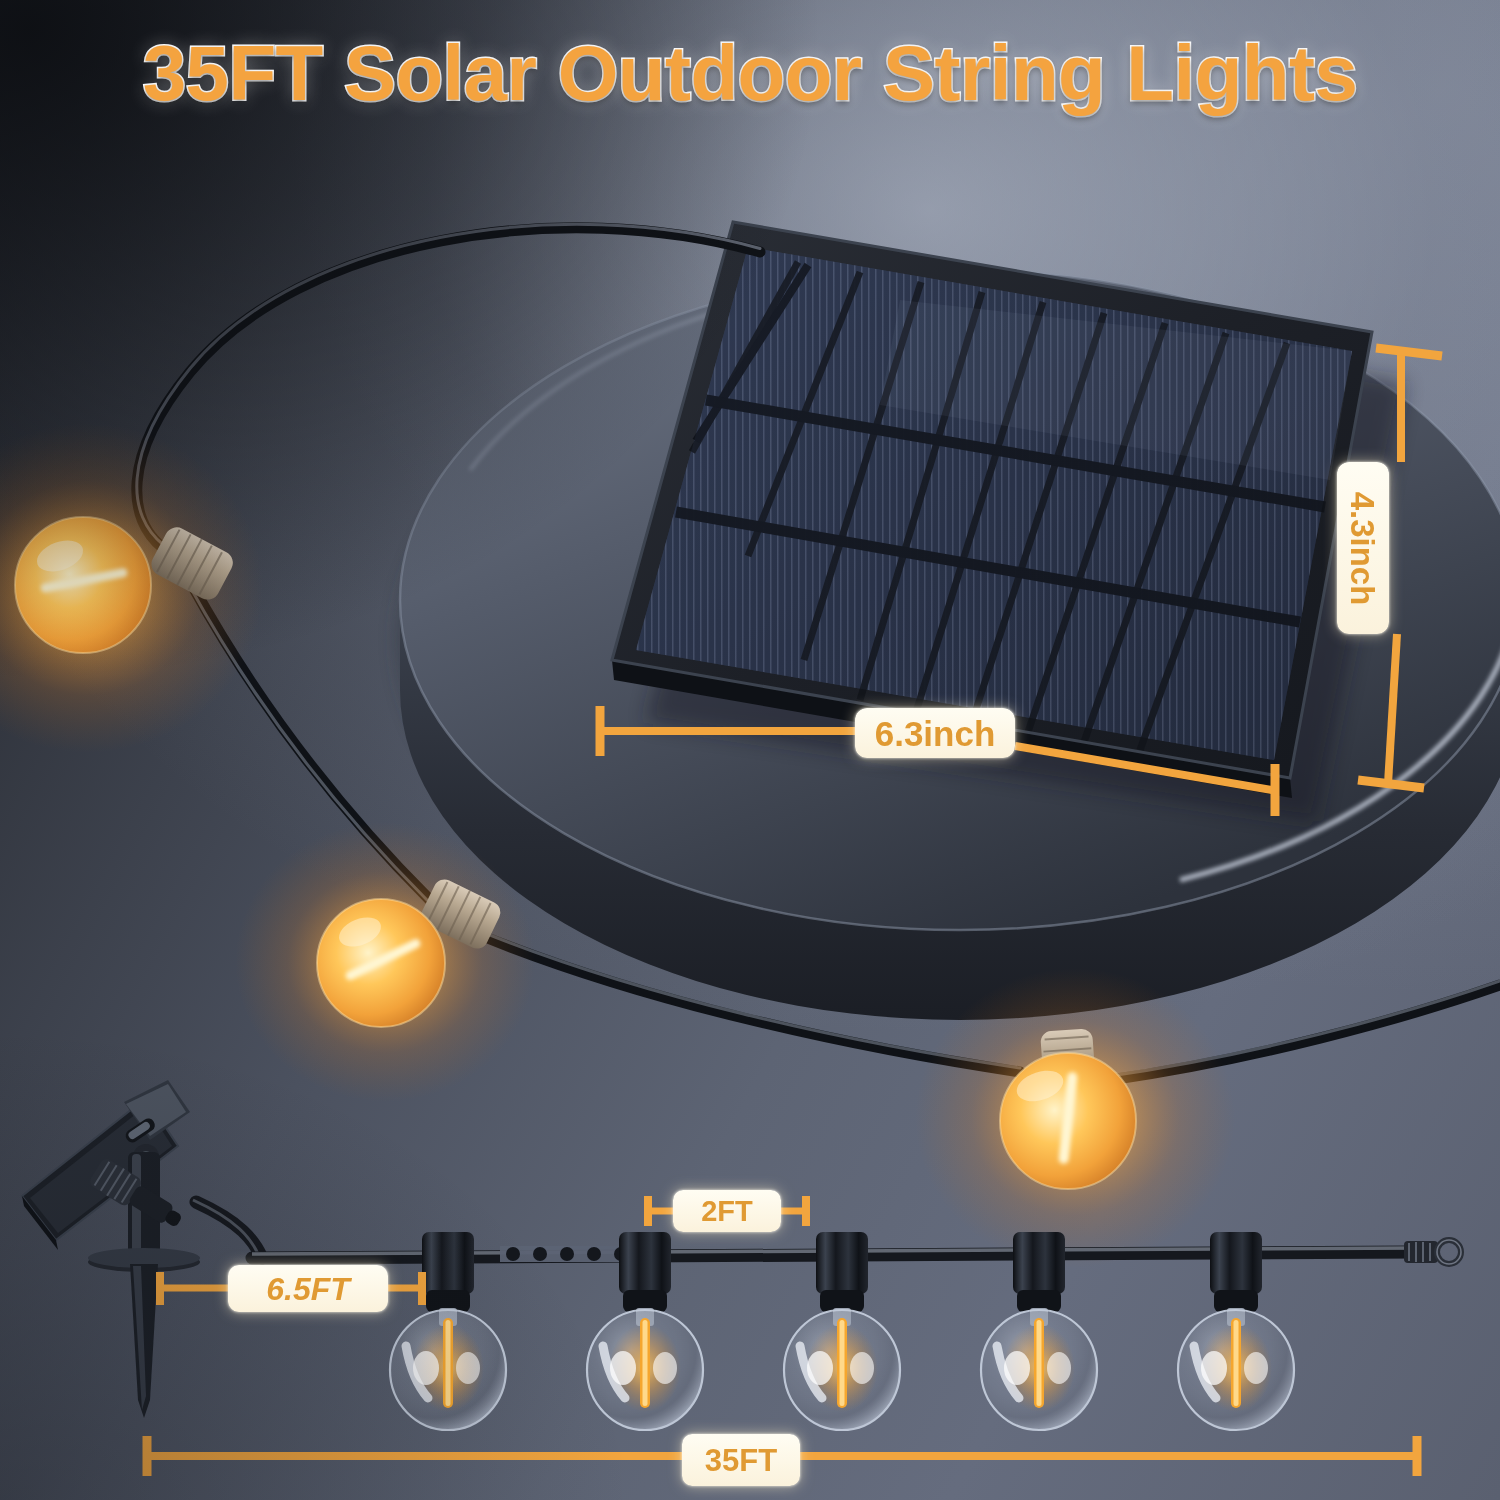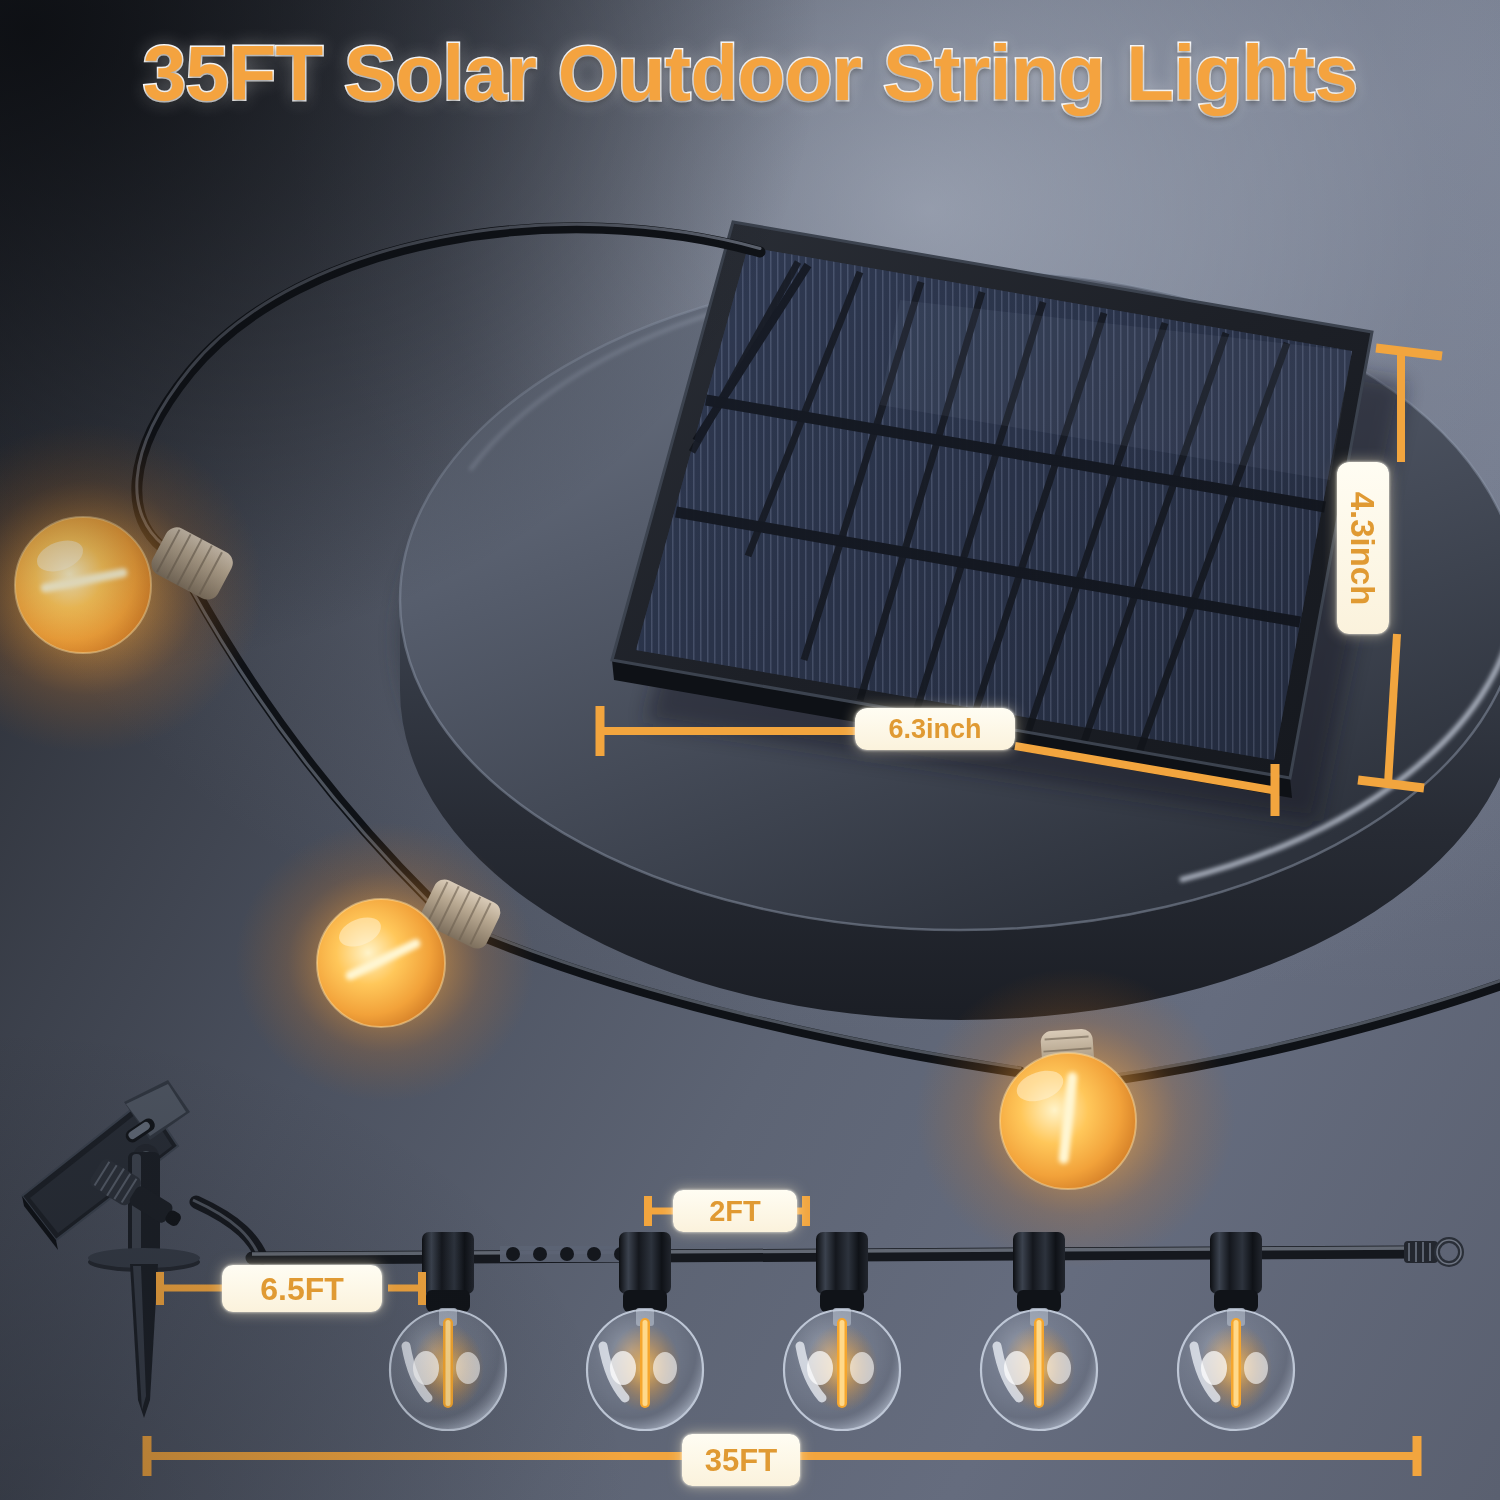--- a/index.html
+++ b/index.html
@@ -49,30 +49,30 @@
     color:#E09A33;
     font-weight:bold;
     border-radius:12px;
     box-shadow:0 0 14px rgba(255,240,200,0.55), 0 0 3px rgba(255,255,255,0.9);
     display:flex;align-items:center;justify-content:center;
     z-index:40;
     line-height:1;
     white-space:nowrap;
   }
 
-  #lbl-63{left:855px;top:708px;width:160px;height:42px;font-size:27px;}
+  #lbl-63{left:855px;top:708px;width:160px;height:50px;font-size:35px;}
   #lbl-43{
     left:1337px;top:462px;width:52px;height:172px;font-size:33px;
   }
   #lbl-43 span{
     transform:rotate(90deg);
     display:block;
   }
-  #lbl-2ft{left:673px;top:1190px;width:124px;height:42px;font-size:29px;border-radius:10px;}
-  #lbl-65ft{left:222px;top:1265px;width:160px;height:47px;font-size:32px;border-radius:11px;}
+  #lbl-2ft{left:673px;top:1190px;width:108px;height:42px;font-size:29px;border-radius:10px;}
+  #lbl-65ft{left:228px;top:1265px;width:160px;height:47px;font-size:32px;border-radius:11px;font-style:italic;}
   #lbl-35ft{left:682px;top:1434px;width:118px;height:52px;font-size:31px;border-radius:10px;}
 </style>
 </head>
 <body>
 
 <div id="stage">
 
   <svg id="scene" viewBox="0 0 1500 1500">
     <defs>
 

